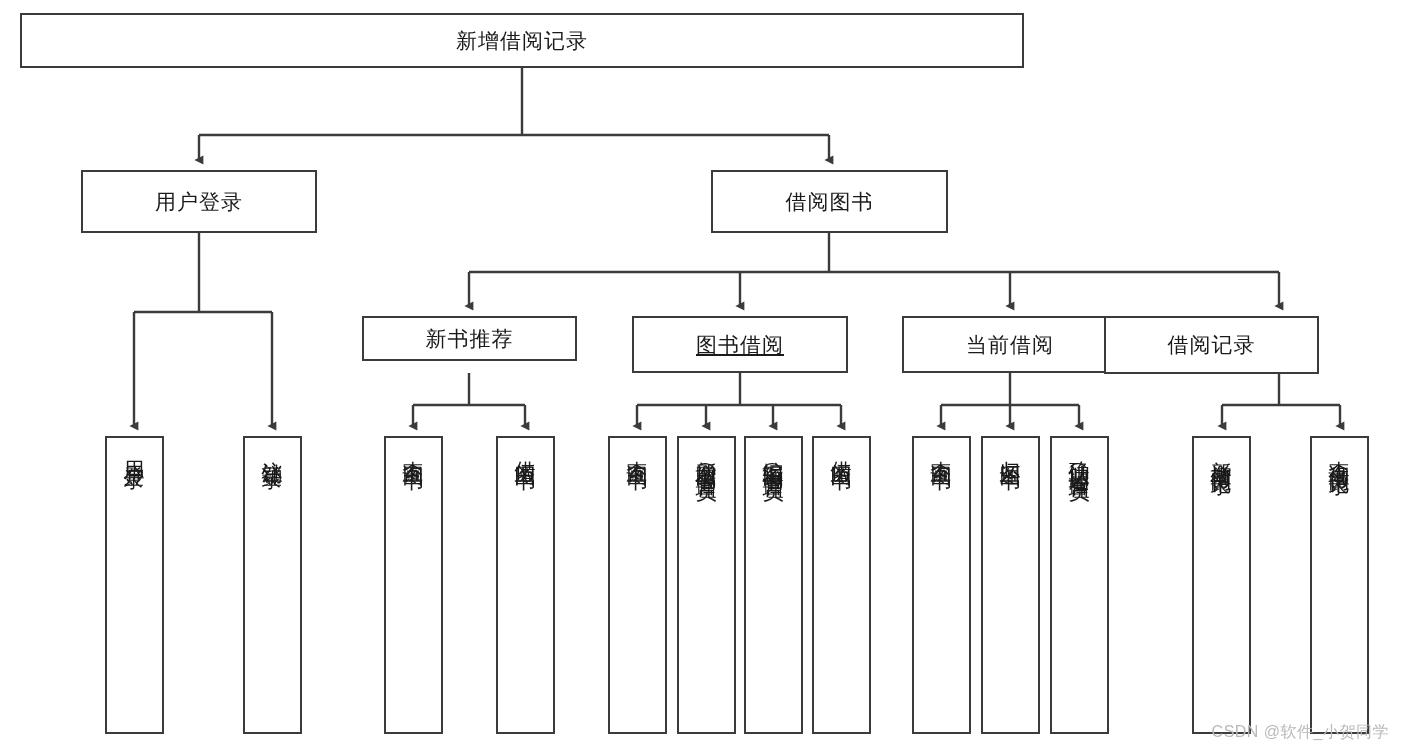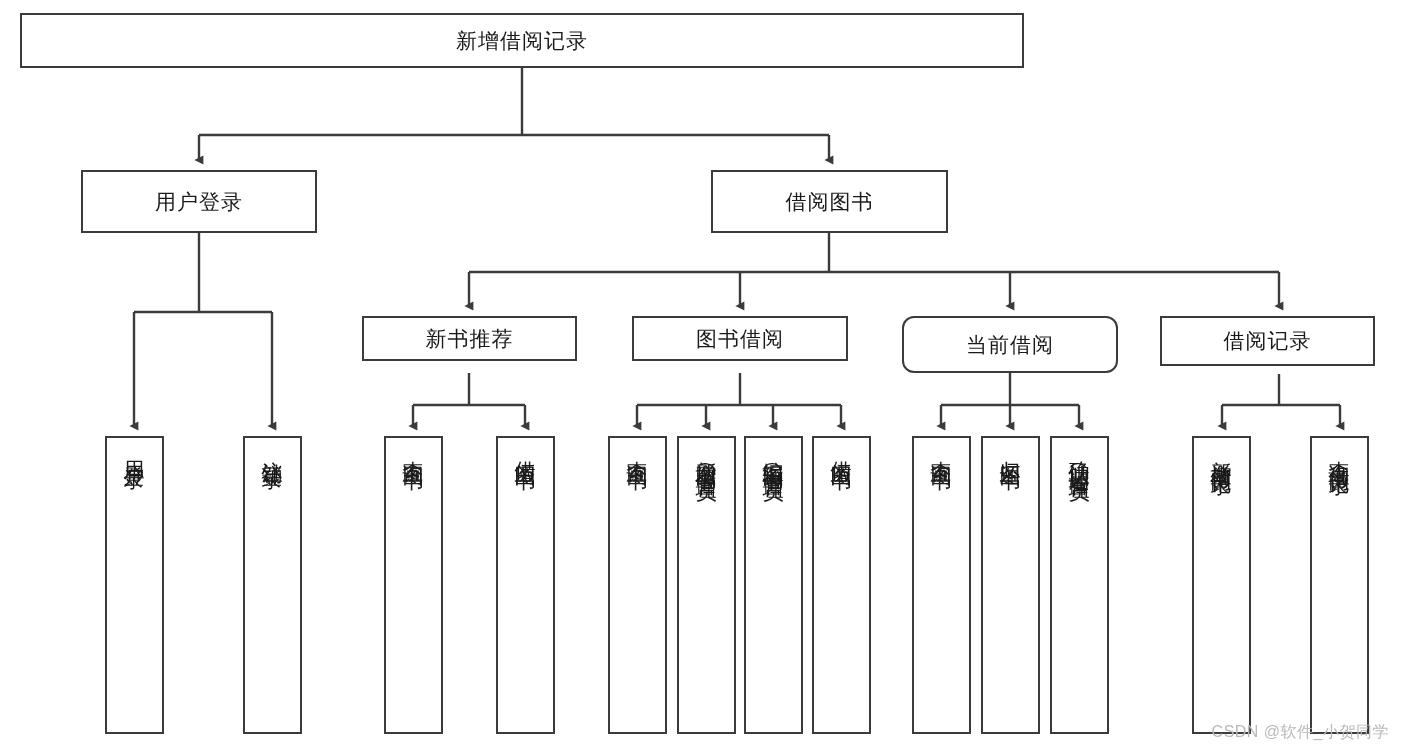--- a/index.html
+++ b/index.html
@@ -127,27 +127,27 @@
   <div class="node h" style="left:81px; top:170px; width:236px; height:63px;">
     <span>用户登录</span>
   </div>
   <div class="node h" style="left:711px; top:170px; width:237px; height:63px;">
     <span>借阅图书</span>
   </div>
 
   <div class="node h" style="left:362px; top:316px; width:215px; height:45px;">
     <span>新书推荐</span>
   </div>
-  <div class="node h" style="left:632px; top:316px; width:216px; height:45px;">
+  <div class="node h" style="left:632px; top:316px; width:216px; height:57px;text-decoration:underline;">
     <span>图书借阅</span>
   </div>
-  <div class="node h" style="left:902px; top:316px; width:216px; height:57px;border-radius:12px;">
+  <div class="node h" style="left:902px; top:316px; width:216px; height:57px;">
     <span>当前借阅</span>
   </div>
-  <div class="node h" style="left:1160px; top:316px; width:215px; height:50px;">
+  <div class="node h" style="left:1104px; top:316px; width:215px; height:58px;">
     <span>借阅记录</span>
   </div>
 
   <div class="node v" style="left:105px; top:436px; width:59px; height:298px;">
     <span class="vlabel">用户登录</span>
   </div>
   <div class="node v" style="left:243px; top:436px; width:59px; height:298px;">
     <span class="vlabel">注销登录</span>
   </div>
 

